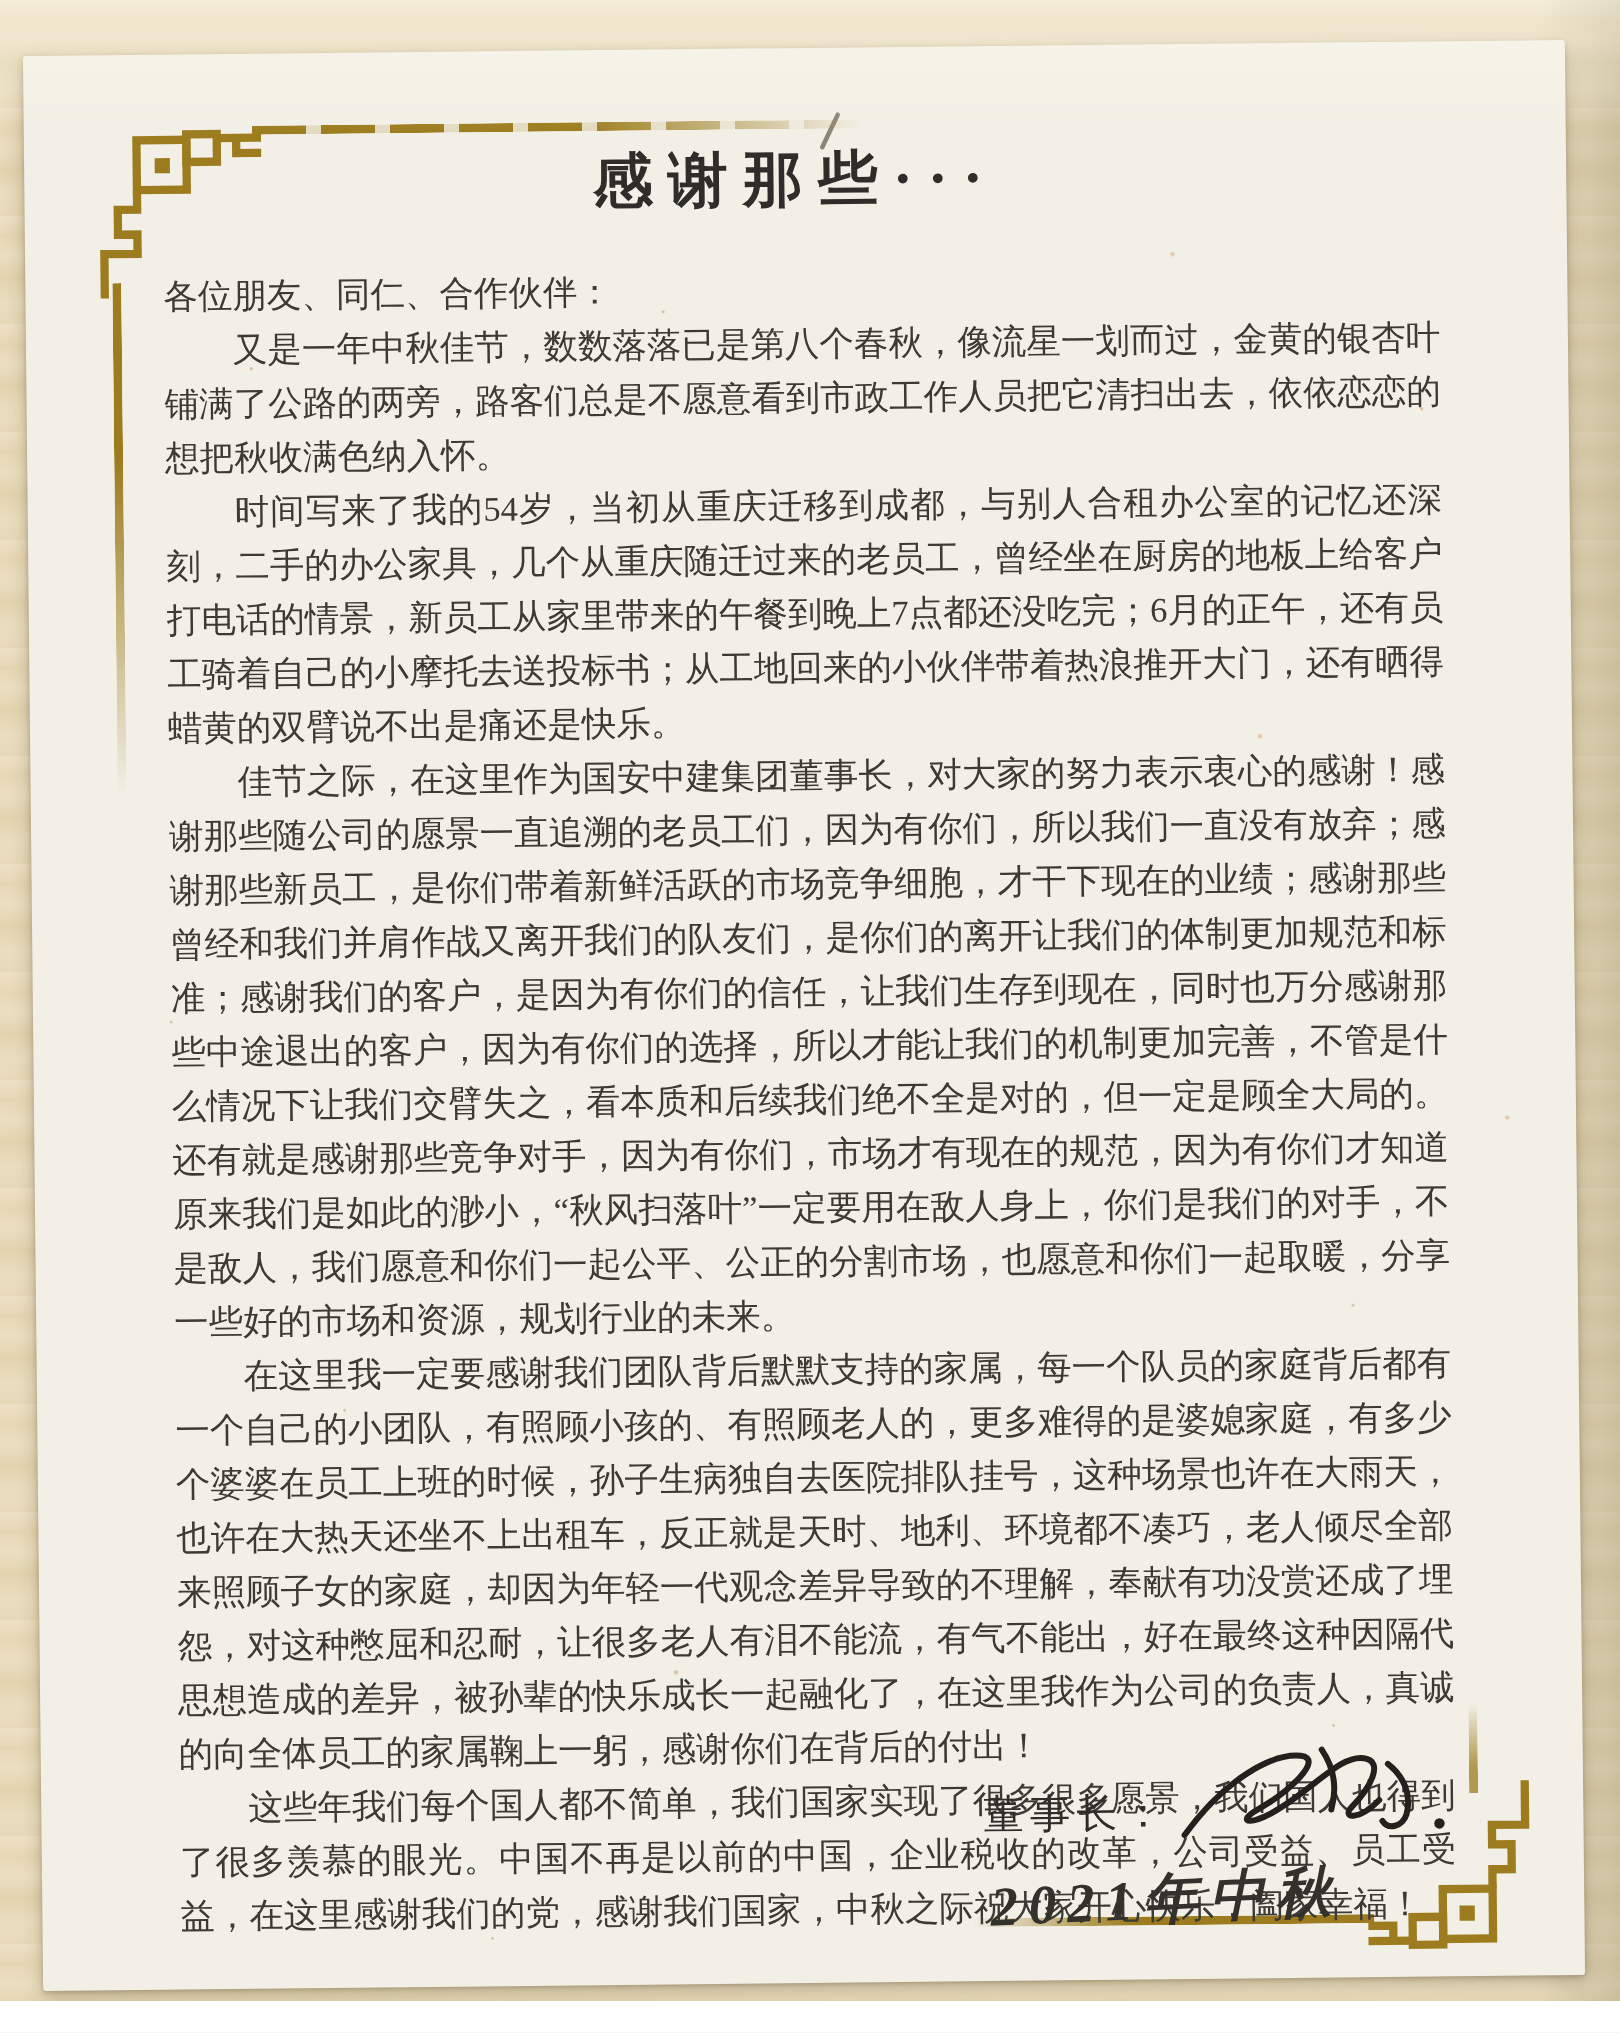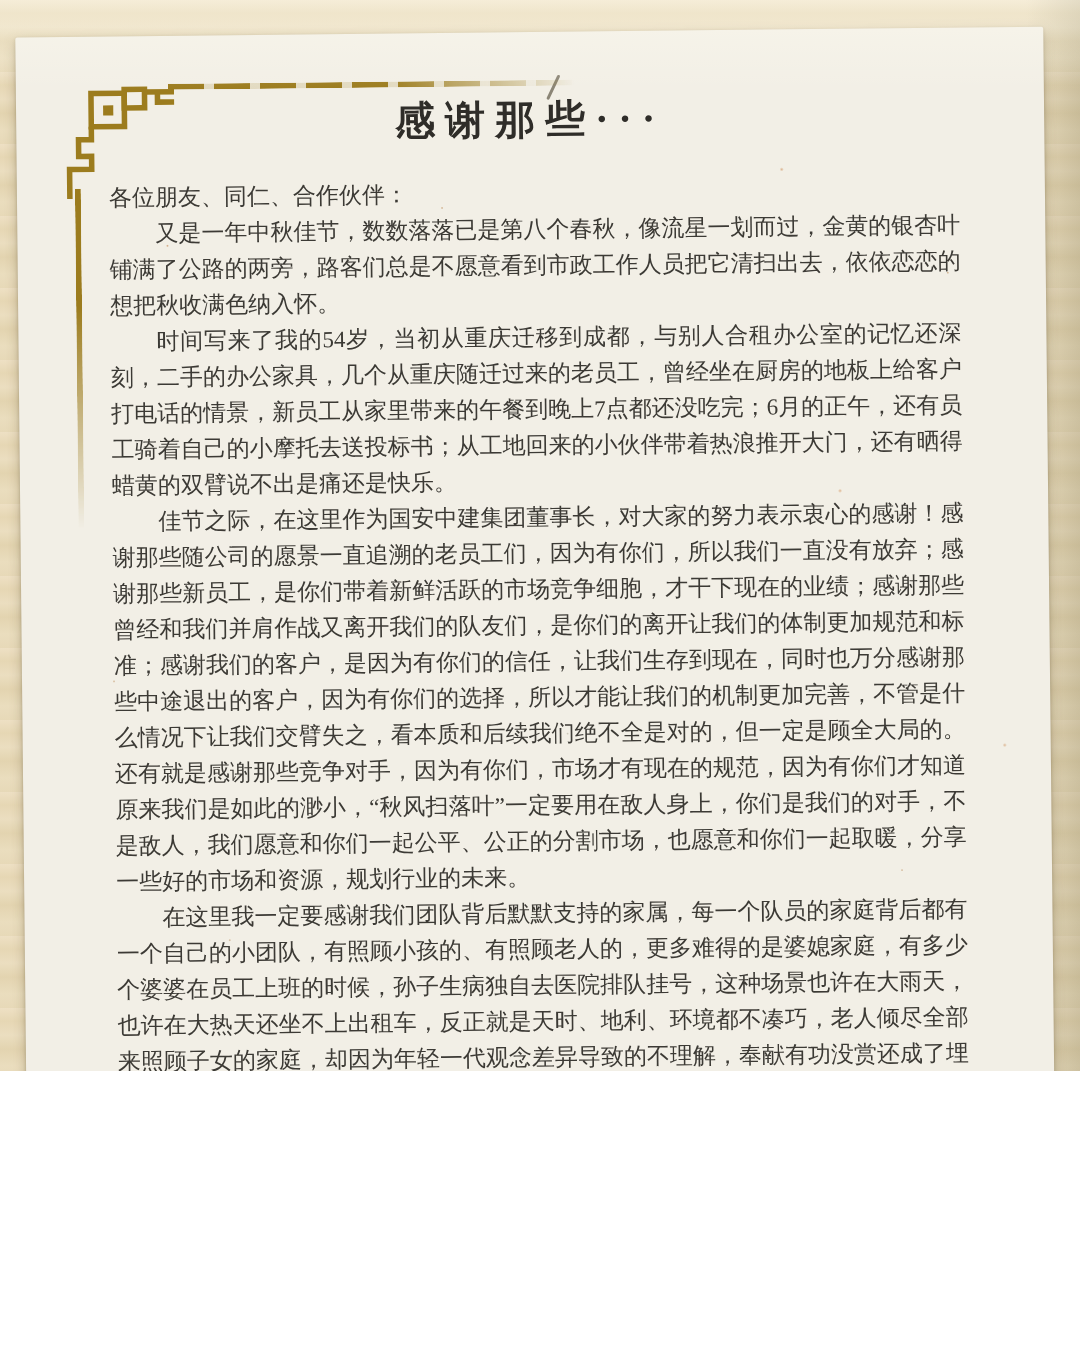--- a/index.html
+++ b/index.html
@@ -1,20 +1,20 @@
 <!DOCTYPE html>
 <html><head>
 <meta charset="utf-8">
 <style>
   html,body{margin:0;padding:0;}
   body{width:1080px;height:1355px;font-family:"Liberation Serif","DejaVu Serif",serif;}
 
   
   .photo{
-    position:relative;width:1080px;height:1071px;overflow:hidden;
+    position:relative;width:1080px;height:1334px;overflow:hidden;
     background:
       linear-gradient(to right, rgba(0,0,0,0) 95%, rgba(150,140,105,.35) 100%),
       repeating-linear-gradient(180deg,
         #eee0c4 0px,#e6d7b4 13px,#ebdec0 27px,#e3d4b0 41px,#eaddbe 58px,#e7d9b8 72px);
   }
   .photo::after{ 
     content:'';position:absolute;left:0;top:0;width:100%;height:90px;
     background:linear-gradient(180deg,rgba(255,252,240,.45),rgba(255,252,240,0));
     pointer-events:none;
   }

